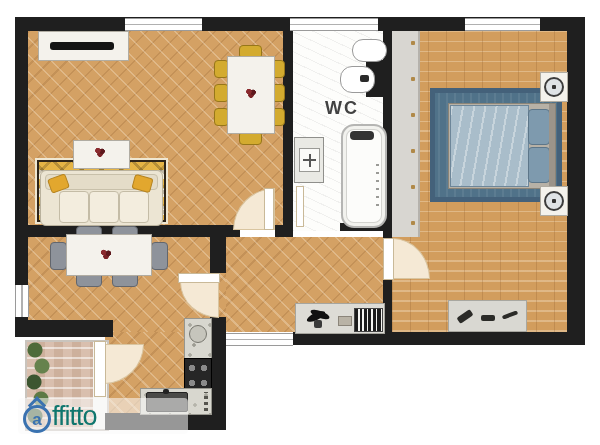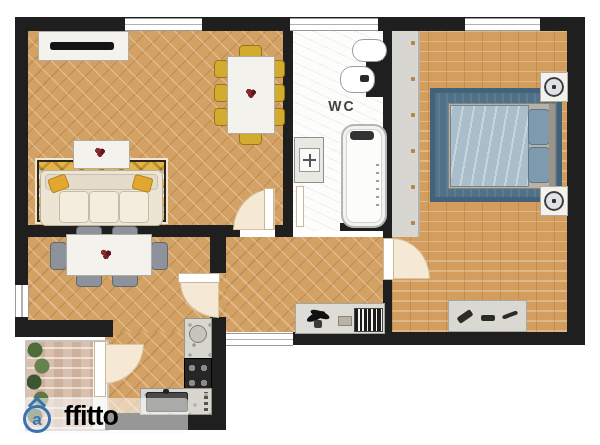--- a/index.html
+++ b/index.html
@@ -123,21 +123,21 @@
     <div class="abs" style="left:4px;top:3px;width:111px;height:14px;background:#e4dcc8;border:1px solid #c8c0aa;border-radius:4px;"></div>
     <div class="abs" style="left:18px;top:20px;width:28px;height:30px;background:#f3edde;border:1px solid #c4bca6;border-radius:4px;"></div>
     <div class="abs" style="left:48px;top:20px;width:28px;height:30px;background:#f3edde;border:1px solid #c4bca6;border-radius:4px;"></div>
     <div class="abs" style="left:78px;top:20px;width:28px;height:30px;background:#f3edde;border:1px solid #c4bca6;border-radius:4px;"></div>
     <div class="abs" style="left:8px;top:5px;width:17px;height:13px;background:#e2a72e;border:1px solid #b5831f;border-radius:3px;transform:rotate(-20deg);"></div>
     <div class="abs" style="left:92px;top:5px;width:17px;height:13px;background:#e2a72e;border:1px solid #b5831f;border-radius:3px;transform:rotate(15deg);"></div>
   </div>
   <div class="white-box" style="left:73px;top:140px;width:55px;height:27px;"></div>
   <div class="flower" style="left:93px;top:145px;width:14px;height:14px;"></div>
 
-  <div class="abs" style="left:318px;top:98px;width:48px;text-align:center;font-size:14px;font-weight:bold;color:#424242;letter-spacing:2px;">WC</div>
+  <div class="abs" style="left:318px;top:98px;width:48px;text-align:center;font-size:18px;font-weight:bold;color:#424242;letter-spacing:2px;">WC</div>
   <div class="abs" style="left:352px;top:39px;width:33px;height:21px;background:#fff;border:1.5px solid #9a9a9a;border-radius:11px;"></div>
   <div class="abs" style="left:340px;top:66px;width:33px;height:25px;background:#fff;border:1.5px solid #9a9a9a;border-radius:12px;">
     <div class="abs" style="right:5px;top:8px;width:9px;height:7px;background:#2a2a2a;border-radius:2px;"></div>
   </div>
   <div class="abs" style="left:294px;top:137px;width:28px;height:44px;background:#e9e9e4;border:1px solid #8f8f8b;">
     <div class="abs" style="left:4px;top:10px;width:19px;height:22px;background:#fafaf8;border:1px solid #9a9a96;background-image:
         linear-gradient(#555,#555),linear-gradient(#555,#555);background-size:13px 2px,2px 13px;
         background-position:center,center;background-repeat:no-repeat;"></div>
   </div>
   <div class="abs" style="left:341px;top:124px;width:42px;height:100px;background:#fcfcfa;border:2px solid #b5b5b3;border-radius:13px;
@@ -203,16 +203,16 @@
     <div class="abs" style="right:3px;top:3px;width:4px;height:19px;background-image:
         repeating-linear-gradient(0deg,#55544e 0 3px,rgba(0,0,0,0) 3px 6px);"></div>
   </div>
 
   <div class="abs" style="left:18px;top:398px;width:166px;height:36px;background:rgba(250,250,250,.55);
               border-radius:4px;display:flex;align-items:center;padding-left:4px;
               font-size:27px;line-height:36px;">
     <span class="wm-house-a">
       <span style="color:#3a72b0;font-weight:bold;font-size:17px;line-height:1;">a</span>
     </span>
-    <span style="color:#000000;font-weight:bold;letter-spacing:-1px;margin-left:12px;">ffitto</span>
+    <span style="color:#0f766e;font-weight:normal;letter-spacing:-1px;">ffitto</span>
   </div>
 
 </div>
 
 </body></html>

